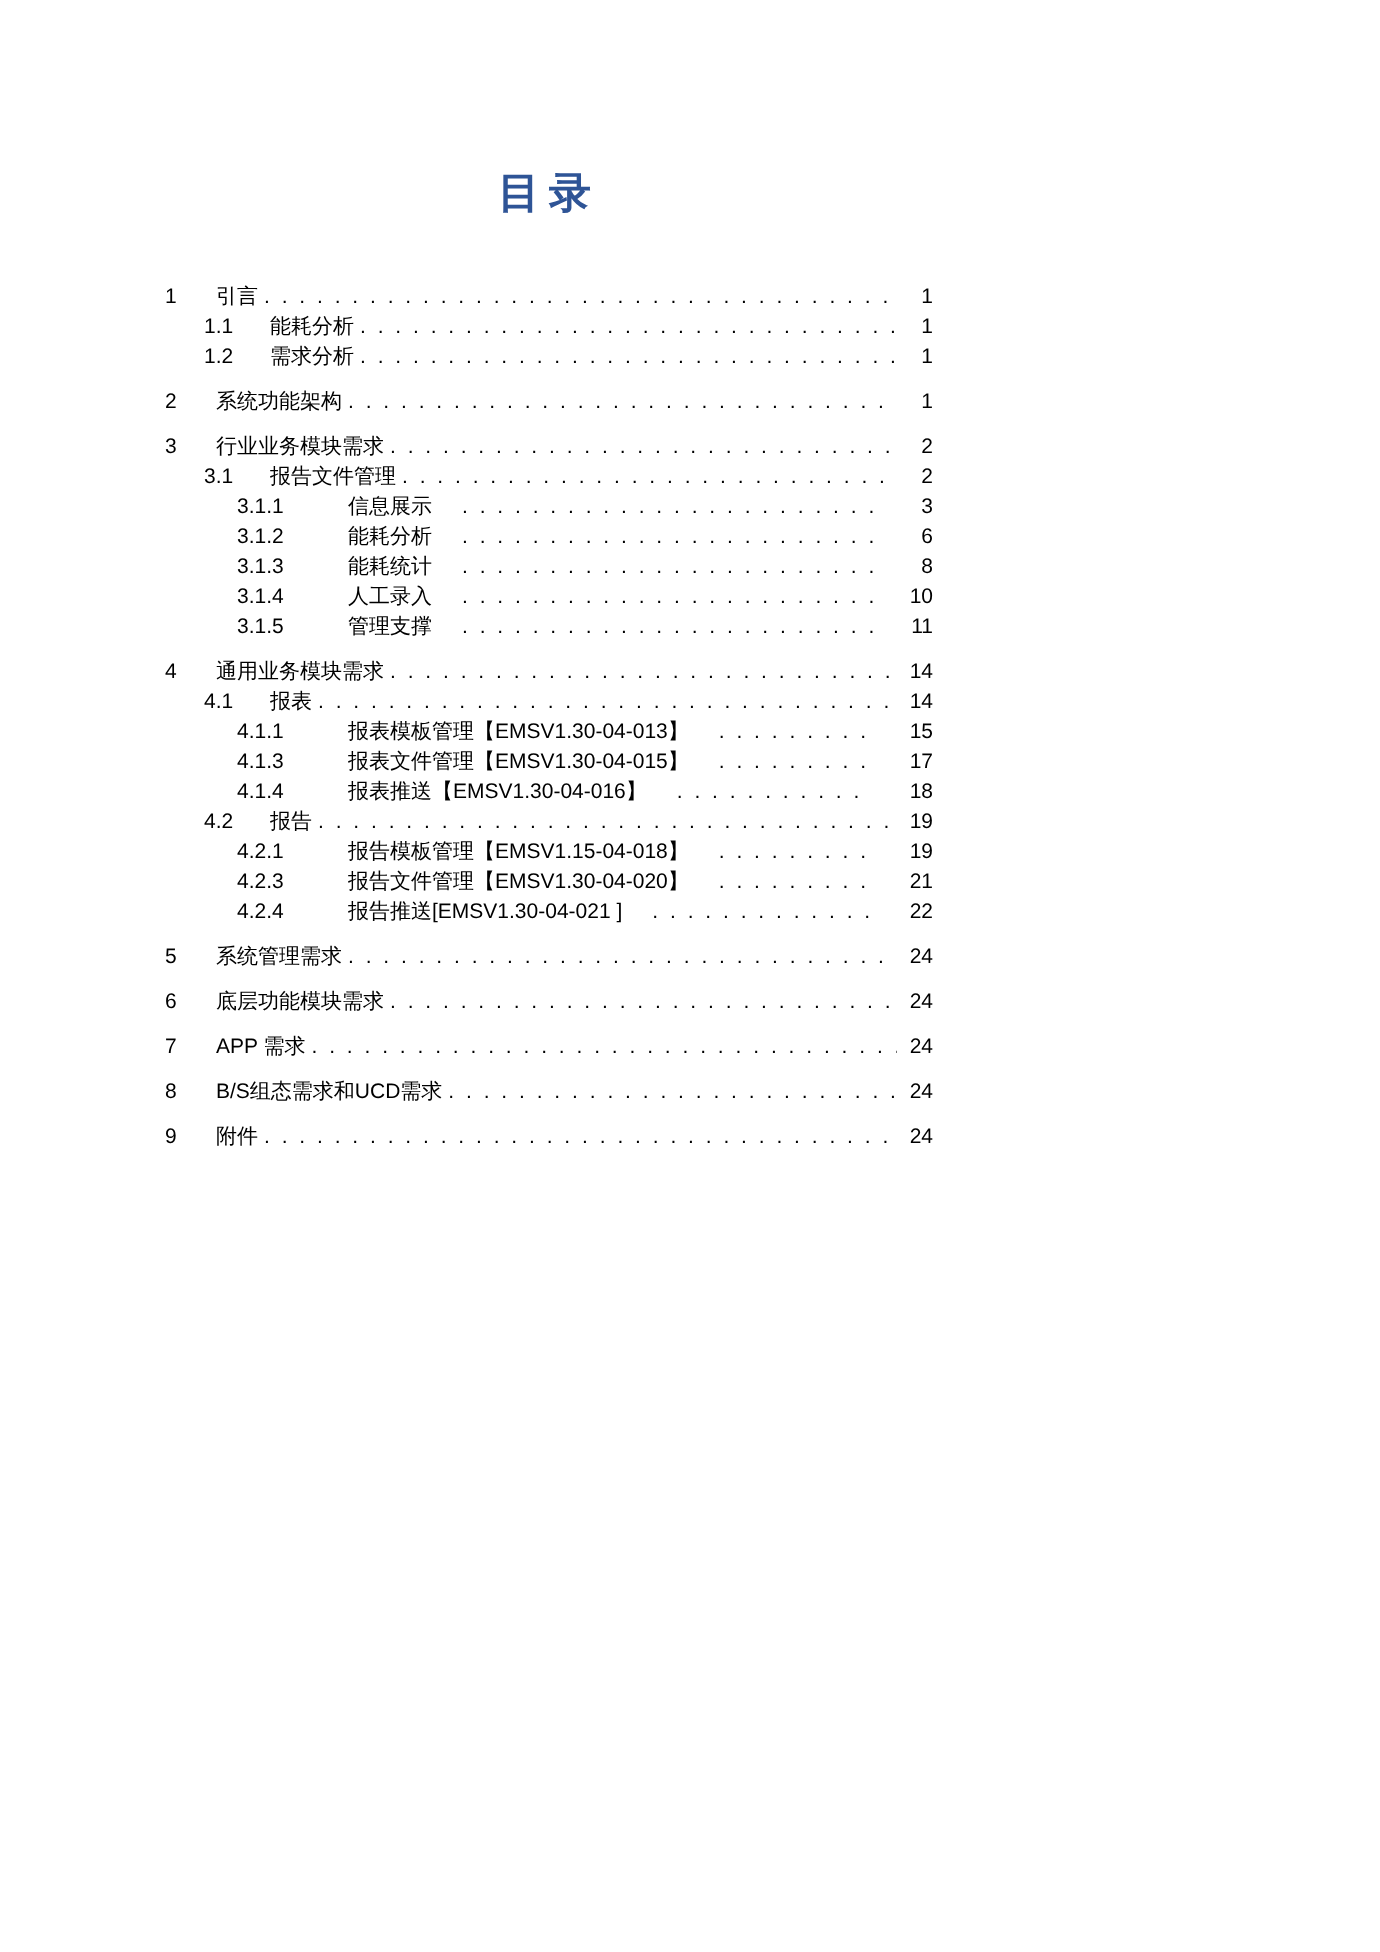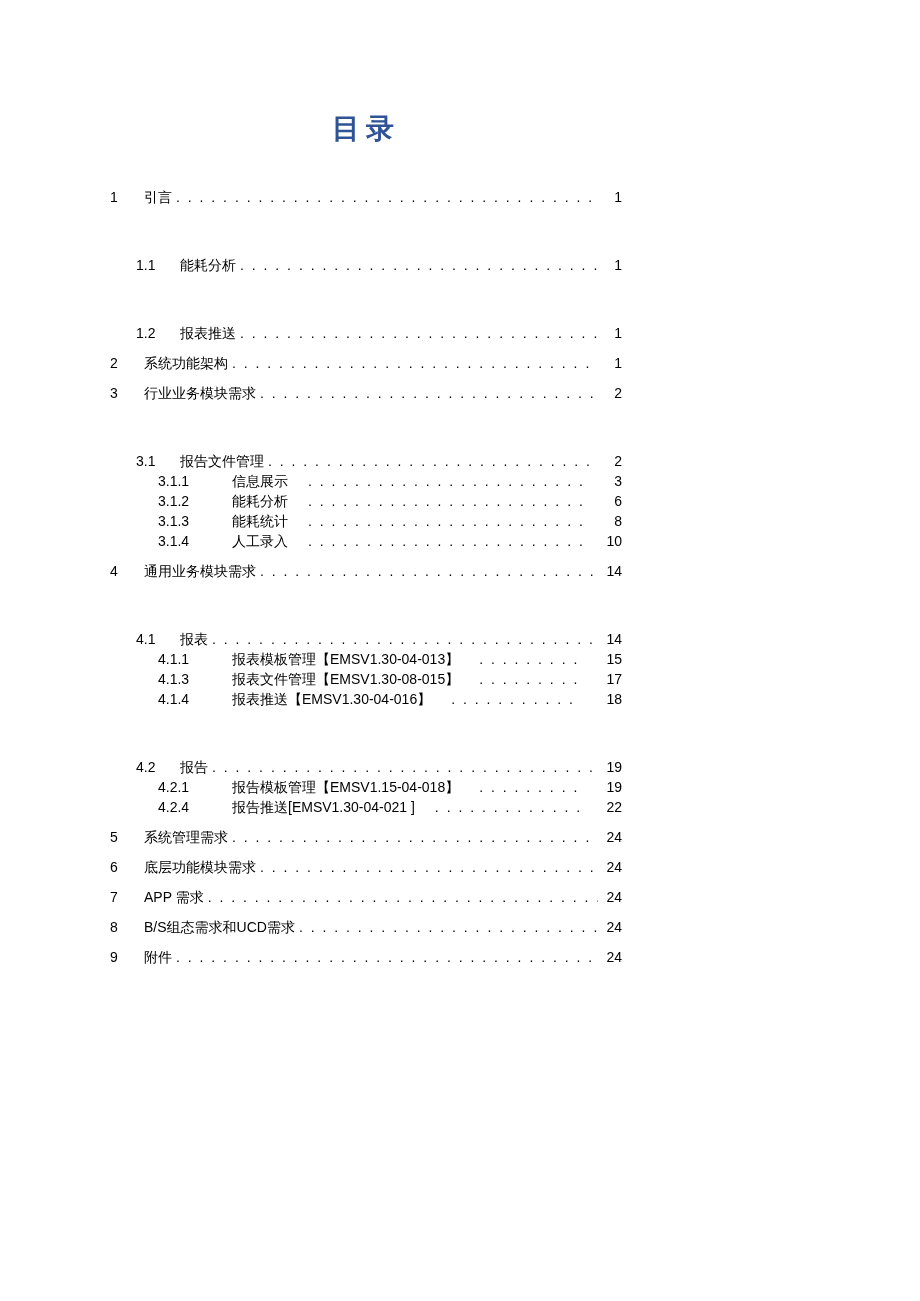--- a/index.html
+++ b/index.html
@@ -31,21 +31,21 @@
     display: flex;
     align-items: baseline;
     white-space: nowrap;
     margin-bottom: 4px;
   }
   .toc-row.level-1 { padding-left: 0;   margin-top: 16px; margin-bottom: 6px; }
   .toc-row.level-2 { padding-left: 26px; margin-top: 6px;  margin-bottom: 4px; }
   .toc-row.level-3 { padding-left: 48px; margin-top: 6px;  margin-bottom: 4px; gap: 16px; }
   .toc-row:first-child { margin-top: 0; }
   .toc-num  { display: inline-block; min-width: 34px; }
-  .toc-row.level-2 .toc-num { min-width: 44px; margin-top: 48px; }
+  .toc-row.level-2 .toc-num { min-width: 44px; }
   .toc-row.level-3 .toc-num { min-width: 58px; }
   .toc-label { }
   .toc-dots {
     flex: 1 1 auto;
     overflow: hidden;
     letter-spacing: 2px;
     padding: 0 4px;
     color: #000;
   }
   .toc-dots::after {
@@ -67,21 +67,21 @@
         <span class="toc-page">1</span>
       </div>
       <div class="toc-row level-2">
         <span class="toc-num">1.1</span>
         <span class="toc-label">能耗分析</span>
         <span class="toc-dots"></span>
         <span class="toc-page">1</span>
       </div>
       <div class="toc-row level-2">
         <span class="toc-num">1.2</span>
-        <span class="toc-label">报表推送</span>
+        <span class="toc-label">需求分析</span>
         <span class="toc-dots"></span>
         <span class="toc-page">1</span>
       </div>
       <div class="toc-row level-1">
         <span class="toc-num">2</span>
         <span class="toc-label">系统功能架构</span>
         <span class="toc-dots"></span>
         <span class="toc-page">1</span>
       </div>
       <div class="toc-row level-1">
@@ -113,61 +113,73 @@
         <span class="toc-label">能耗统计</span>
         <span class="toc-dots"></span>
         <span class="toc-page">8</span>
       </div>
       <div class="toc-row level-3">
         <span class="toc-num">3.1.4</span>
         <span class="toc-label">人工录入</span>
         <span class="toc-dots"></span>
         <span class="toc-page">10</span>
       </div>
+      <div class="toc-row level-3">
+        <span class="toc-num">3.1.5</span>
+        <span class="toc-label">管理支撑</span>
+        <span class="toc-dots"></span>
+        <span class="toc-page">11</span>
+      </div>
       <div class="toc-row level-1">
         <span class="toc-num">4</span>
         <span class="toc-label">通用业务模块需求</span>
         <span class="toc-dots"></span>
         <span class="toc-page">14</span>
       </div>
       <div class="toc-row level-2">
         <span class="toc-num">4.1</span>
         <span class="toc-label">报表</span>
         <span class="toc-dots"></span>
         <span class="toc-page">14</span>
       </div>
       <div class="toc-row level-3">
         <span class="toc-num">4.1.1</span>
         <span class="toc-label">报表模板管理【EMSV1.30-04-013】</span>
         <span class="toc-dots"></span>
         <span class="toc-page">15</span>
       </div>
       <div class="toc-row level-3">
         <span class="toc-num">4.1.3</span>
-        <span class="toc-label">报表文件管理【EMSV1.30-08-015】</span>
+        <span class="toc-label">报表文件管理【EMSV1.30-04-015】</span>
         <span class="toc-dots"></span>
         <span class="toc-page">17</span>
       </div>
       <div class="toc-row level-3">
         <span class="toc-num">4.1.4</span>
         <span class="toc-label">报表推送【EMSV1.30-04-016】</span>
         <span class="toc-dots"></span>
         <span class="toc-page">18</span>
       </div>
       <div class="toc-row level-2">
         <span class="toc-num">4.2</span>
         <span class="toc-label">报告</span>
         <span class="toc-dots"></span>
         <span class="toc-page">19</span>
       </div>
       <div class="toc-row level-3">
         <span class="toc-num">4.2.1</span>
         <span class="toc-label">报告模板管理【EMSV1.15-04-018】</span>
         <span class="toc-dots"></span>
         <span class="toc-page">19</span>
+      </div>
+      <div class="toc-row level-3">
+        <span class="toc-num">4.2.3</span>
+        <span class="toc-label">报告文件管理【EMSV1.30-04-020】</span>
+        <span class="toc-dots"></span>
+        <span class="toc-page">21</span>
       </div>
       <div class="toc-row level-3">
         <span class="toc-num">4.2.4</span>
         <span class="toc-label">报告推送[EMSV1.30-04-021 ]</span>
         <span class="toc-dots"></span>
         <span class="toc-page">22</span>
       </div>
       <div class="toc-row level-1">
         <span class="toc-num">5</span>
         <span class="toc-label">系统管理需求</span>

